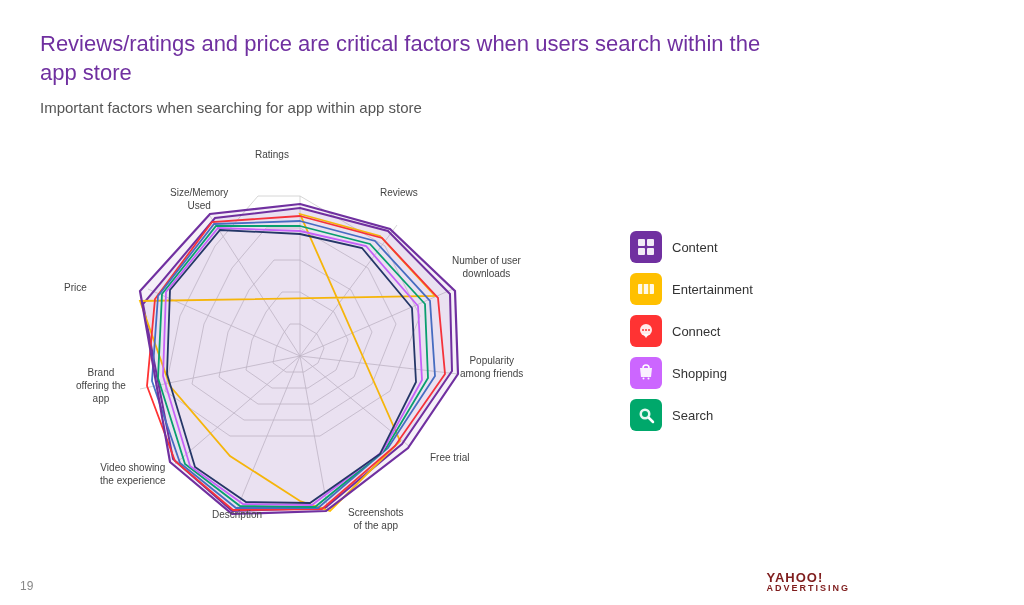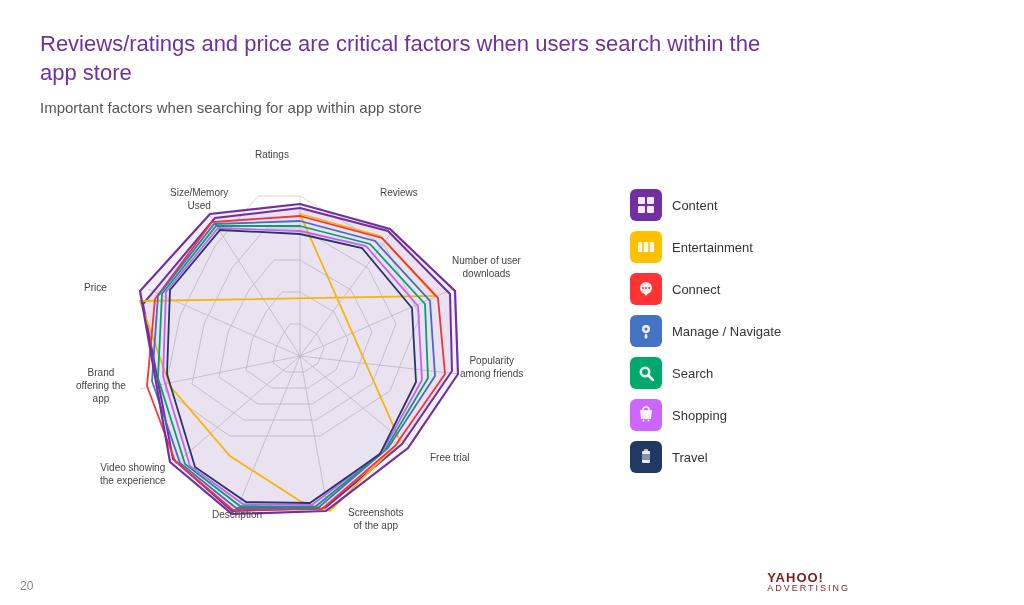--- a/index.html
+++ b/index.html
@@ -89,21 +89,21 @@
       font-size: 13px;
       font-weight: bold;
       color: #7030a0;
       letter-spacing: 1px;
     }
     .yahoo-logo span {
       color: #7f1d1d;
     }
     .yahoo-adv {
       font-size: 9px;
-      font-weight: normal;
+      font-weight: bold;
       letter-spacing: 2px;
       display: block;
       text-align: left;
       margin-top: -2px;
     }
   </style>
 </head>
 <body>
 
 <div class="slide">
@@ -167,21 +167,21 @@
       
       <div class="radar-label" style="top:22px; left:215px;">Ratings</div>
       <div class="radar-label" style="top:60px; left:340px;">Reviews</div>
       <div class="radar-label" style="top:128px; left:412px;">Number of user<br>downloads</div>
       <div class="radar-label" style="top:228px; left:420px;">Popularity<br>among friends</div>
       <div class="radar-label" style="top:325px; left:390px;">Free trial</div>
       <div class="radar-label" style="top:380px; left:308px;">Screenshots<br>of the app</div>
       <div class="radar-label" style="top:382px; left:172px;">Description</div>
       <div class="radar-label" style="top:335px; left:60px;">Video showing<br>the experience</div>
       <div class="radar-label" style="top:240px; left:36px;">Brand<br>offering the<br>app</div>
-      <div class="radar-label" style="top:155px; left:44px;">Price</div>
+      <div class="radar-label" style="top:155px; left:24px;">Price</div>
       <div class="radar-label" style="top:60px; left:130px;">Size/Memory<br>Used</div>
     </div>
 
     <div class="legend-area">
 
       <div class="legend-item">
         <div class="legend-icon" style="background:#7030a0;">
           <svg width="20" height="20" viewBox="0 0 20 20">
               <rect x="2" y="2" width="7" height="7" fill="white" opacity="0.9" rx="1"></rect>
               <rect x="11" y="2" width="7" height="7" fill="white" opacity="0.9" rx="1"></rect>
@@ -209,67 +209,45 @@
               <circle cx="10" cy="9" r="6" fill="white" opacity="0.9"></circle>
               <polygon points="7,13 10,17 13,13" fill="white" opacity="0.9"></polygon>
               <circle cx="7" cy="9" r="1" fill="#ff3333"></circle>
               <circle cx="10" cy="9" r="1" fill="#ff3333"></circle>
               <circle cx="13" cy="9" r="1" fill="#ff3333"></circle>
             </svg>
         </div>
         <span class="legend-label">Connect</span>
       </div>
 
-      <div class="legend-item">
-        <div class="legend-icon" style="background:#4472c4;">
-          <svg width="20" height="20" viewBox="0 0 20 20">
-              <circle cx="10" cy="8" r="4" fill="white" opacity="0.9"></circle>
-              <circle cx="10" cy="8" r="1.5" fill="#4472c4"></circle>
-              <path d="M10 12 Q7 16 10 18 Q13 16 10 12" fill="white" opacity="0.9"></path>
-            </svg>
-        </div>
-        <span class="legend-label">Manage / Navigate</span>
-      </div>
-
-      <div class="legend-item">
-        <div class="legend-icon" style="background:#00a86b;">
-          <svg width="20" height="20" viewBox="0 0 20 20">
-              <circle cx="9" cy="9" r="5.5" fill="white" opacity="0.9"></circle>
-              <circle cx="9" cy="9" r="3" fill="#00a86b"></circle>
-              <line x1="13" y1="13" x2="17" y2="17" stroke="white" stroke-width="2.5" stroke-linecap="round"></line>
-            </svg>
-        </div>
-        <span class="legend-label">Search</span>
-      </div>
 
       <div class="legend-item">
         <div class="legend-icon" style="background:#cc66ff;">
           <svg width="20" height="20" viewBox="0 0 20 20">
               <path d="M4 5 L5 14 L15 14 L16 5 Z" fill="white" opacity="0.9"></path>
               <path d="M7 5 Q7 2 10 2 Q13 2 13 5" fill="none" stroke="white" stroke-width="1.5"></path>
               <circle cx="7.5" cy="15.5" r="1" fill="white"></circle>
               <circle cx="12.5" cy="15.5" r="1" fill="white"></circle>
             </svg>
         </div>
         <span class="legend-label">Shopping</span>
       </div>
 
       <div class="legend-item">
-        <div class="legend-icon" style="background:#1f3864;">
-          <svg width="20" height="20" viewBox="0 0 20 20">
-              <rect x="6" y="4" width="8" height="12" rx="1" fill="white" opacity="0.9"></rect>
-              <rect x="8" y="2" width="4" height="3" rx="1" fill="white" opacity="0.7"></rect>
-              <line x1="6" y1="8" x2="14" y2="8" stroke="#1f3864" stroke-width="1"></line>
-              <line x1="6" y1="10" x2="14" y2="10" stroke="#1f3864" stroke-width="1"></line>
-              <line x1="6" y1="12" x2="14" y2="12" stroke="#1f3864" stroke-width="1"></line>
-            </svg>
-        </div>
-        <span class="legend-label">Travel</span>
-      </div>
+        <div class="legend-icon" style="background:#00a86b;">
+          <svg width="20" height="20" viewBox="0 0 20 20">
+              <circle cx="9" cy="9" r="5.5" fill="white" opacity="0.9"></circle>
+              <circle cx="9" cy="9" r="3" fill="#00a86b"></circle>
+              <line x1="13" y1="13" x2="17" y2="17" stroke="white" stroke-width="2.5" stroke-linecap="round"></line>
+            </svg>
+        </div>
+        <span class="legend-label">Search</span>
+      </div>
+
     </div>
   </div>
 
-  <div class="page-number">20</div>
+  <div class="page-number">19</div>
   <div class="yahoo-logo">
     <span>YAHOO!</span>
     <span class="yahoo-adv">ADVERTISING</span>
   </div>
 </div>
 
 </body></html>

